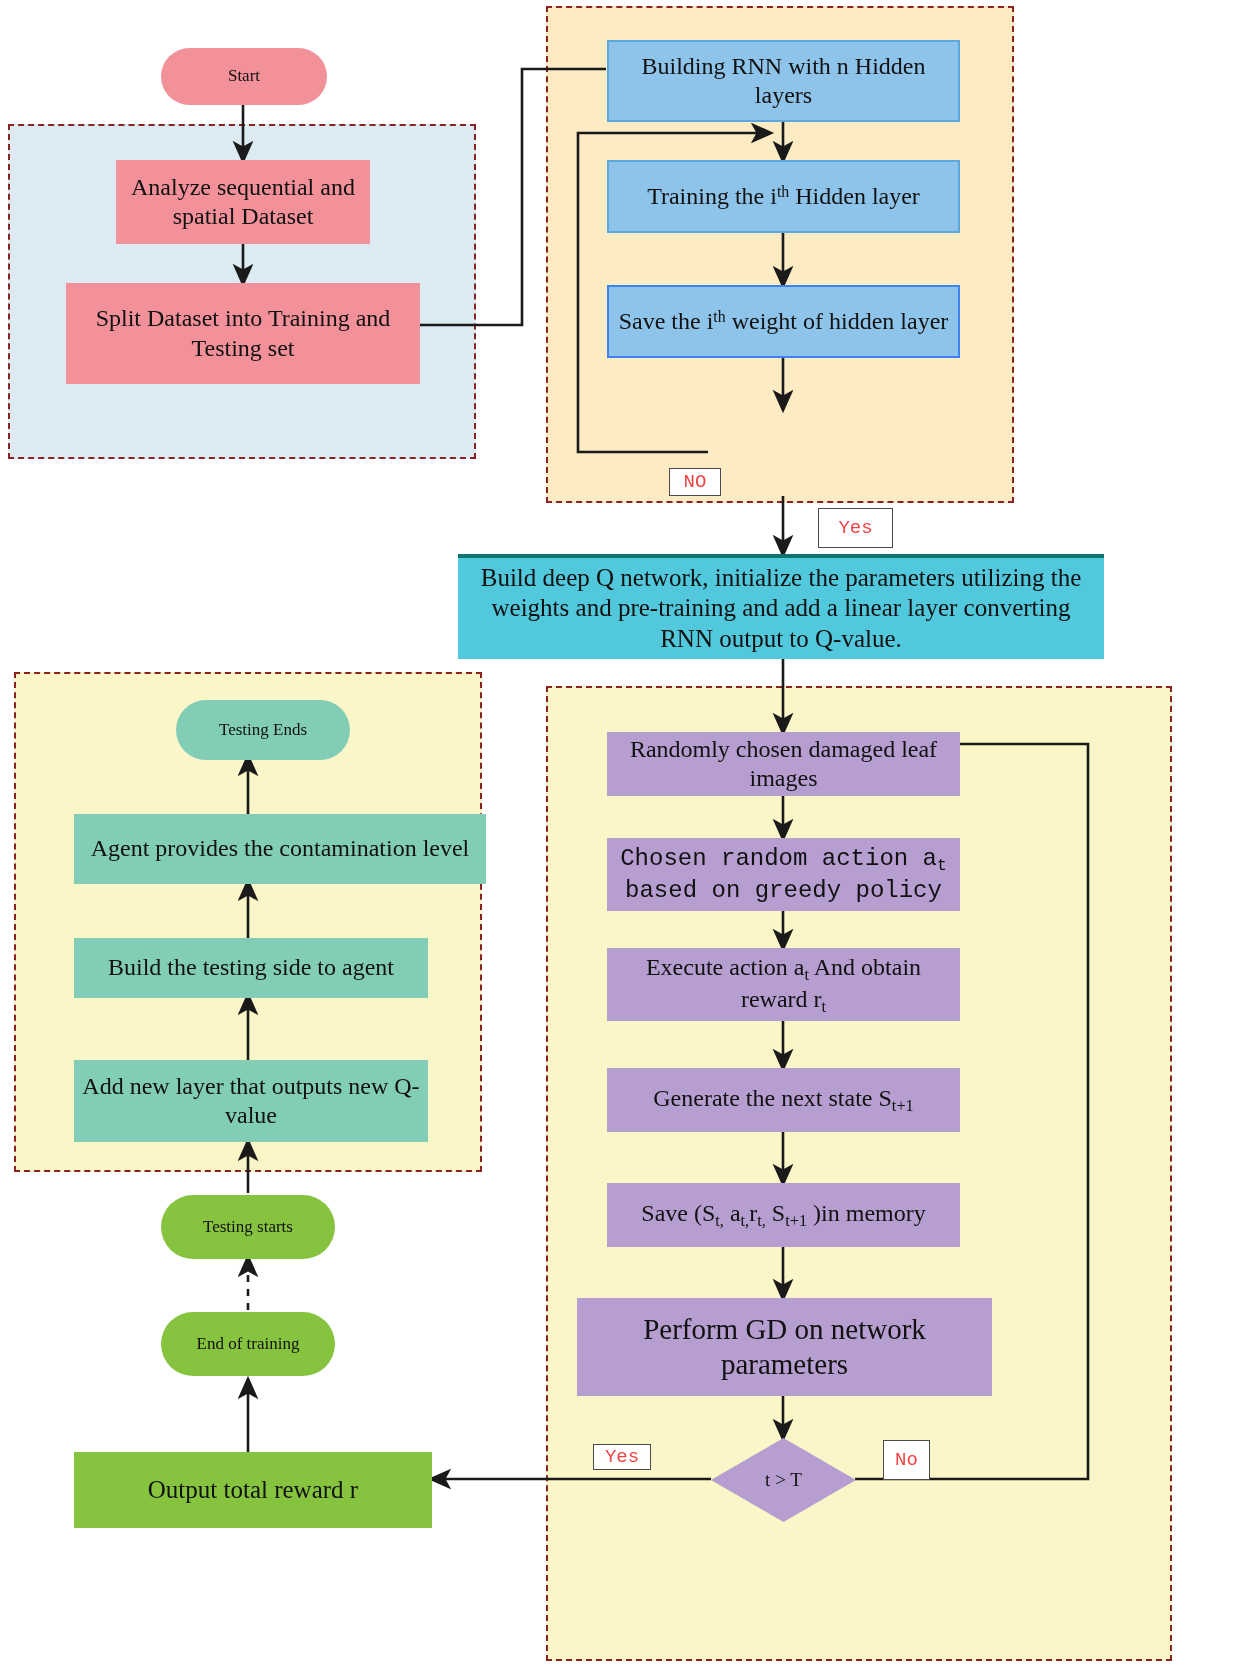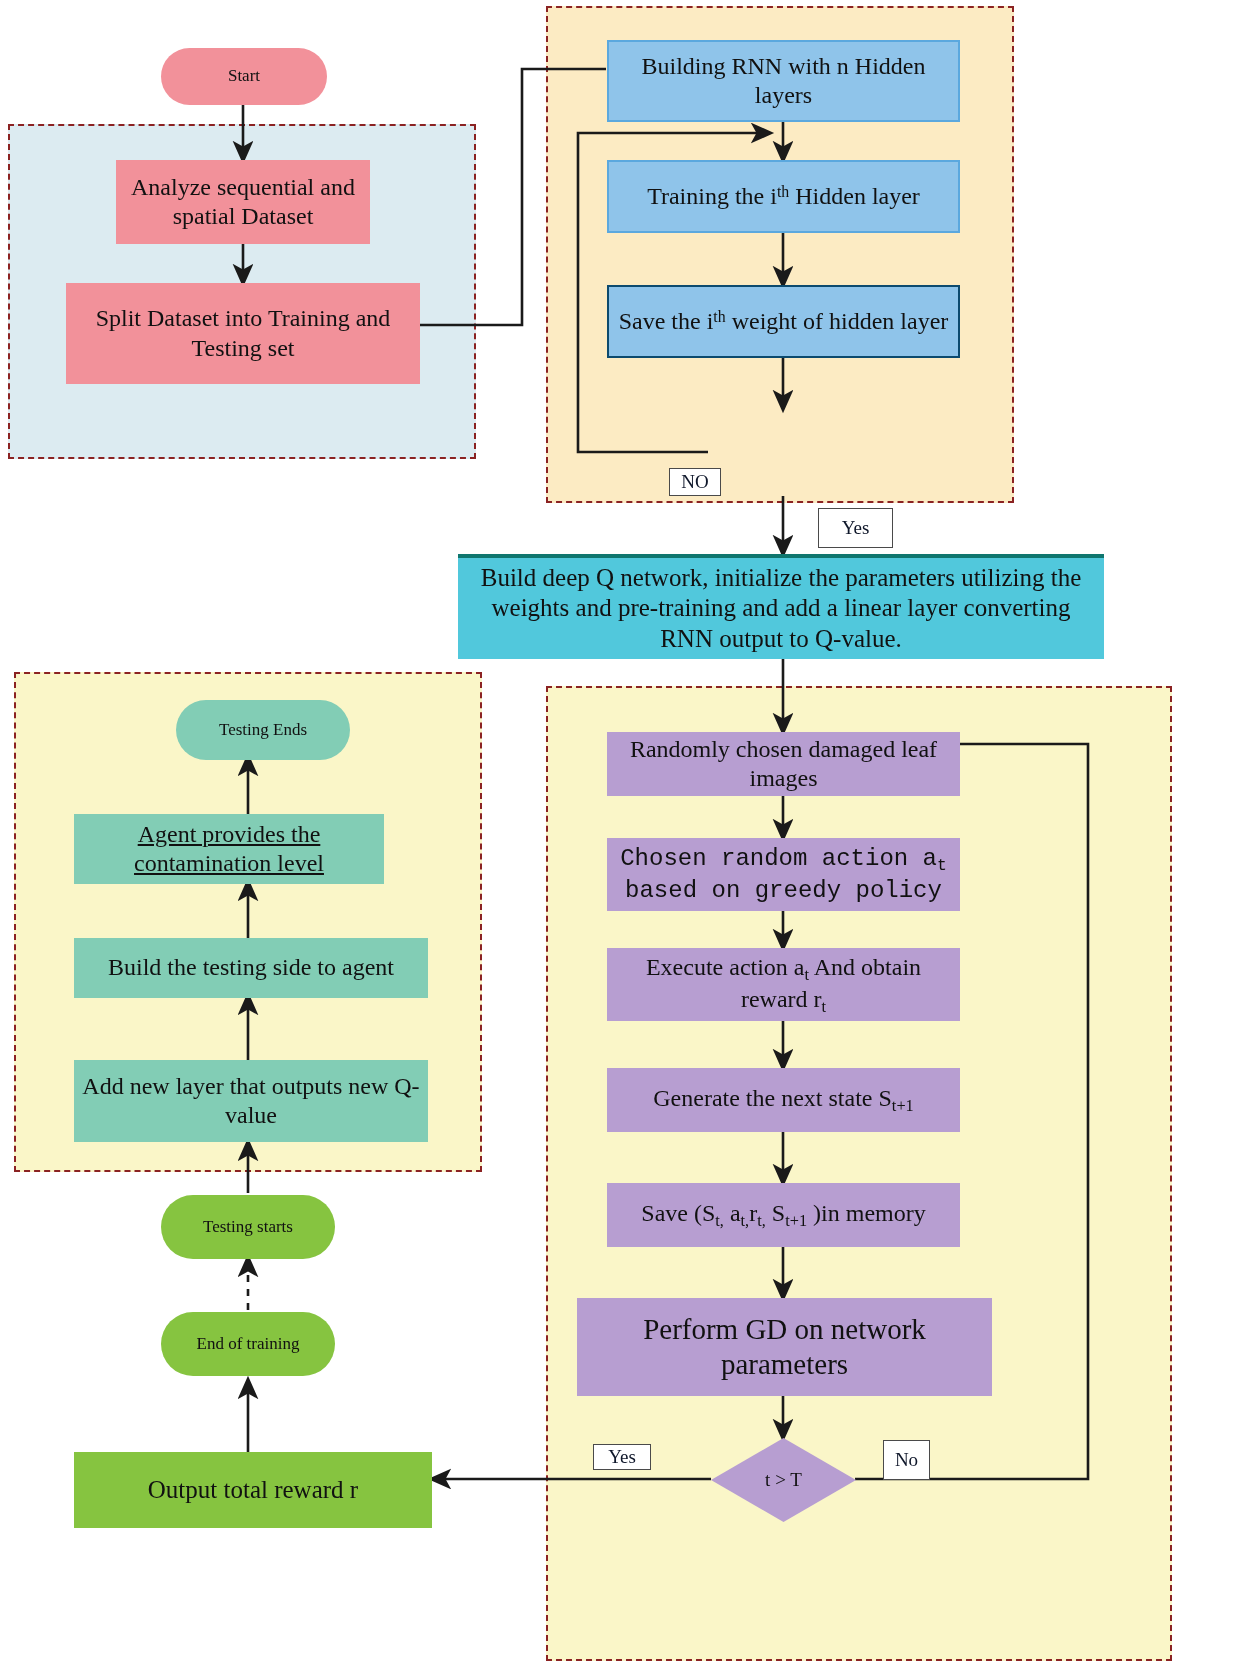--- a/index.html
+++ b/index.html
@@ -51,23 +51,23 @@
     text-align: center;
   }
   .edge-label {
     position: absolute;
     background: #ffffff;
     border: 1.5px solid #4a4a4a;
     box-sizing: border-box;
     display: flex;
     align-items: center;
     justify-content: center;
-    font-family: Liberation Serif, serif;
+    font-family: Liberation Mono, monospace;
     font-size: 19px;
-    color: #0f172a;
+    color: #ef4444;
     z-index: 6;
   }
   svg.wires {
     position: absolute;
     left: 0; top: 0;
     width: 1255px;
     height: 1669px;
     pointer-events: none;
     z-index: 3;
   }
@@ -157,21 +157,21 @@
   </div>
 
   <div class="node rect" style="left:607px; top:40px; width:353px; height:82px; background:#8FC4EA; border:2px solid #5BA8DE; font-size:24px;">
     <span>Building RNN with n Hidden layers</span>
   </div>
 
   <div class="node rect" style="left:607px; top:160px; width:353px; height:73px; background:#8FC4EA; border:2px solid #5BA8DE; font-size:24px;">
     <span>Training the i<sup>th</sup> Hidden layer</span>
   </div>
 
-  <div class="node rect" style="left:607px; top:285px; width:353px; height:73px; background:#8FC4EA; border:2px solid #0c4a6e; font-size:24px;">
+  <div class="node rect" style="left:607px; top:285px; width:353px; height:73px; background:#8FC4EA; border:2px solid #3b82f6; font-size:24px;">
     <span>Save the i<sup>th</sup> weight of hidden layer</span>
   </div>
 
 
   <div class="edge-label" style="left:669px; top:468px; width:52px; height:28px;">
     <span>NO</span>
   </div>
 
   <div class="edge-label" style="left:818px; top:508px; width:75px; height:40px;">
     <span>Yes</span>
@@ -233,21 +233,21 @@
   </div>
 
   <div class="node rect" style="left:74px; top:1060px; width:354px; height:82px; background:#82CDB5; font-size:24px;">
     <span>Add new layer that outputs new Q-value</span>
   </div>
 
   <div class="node rect" style="left:74px; top:938px; width:354px; height:60px; background:#82CDB5; font-size:24px;">
     <span>Build the testing side to agent</span>
   </div>
 
-  <div class="node rect" style="left:74px; top:814px; width:310px; height:70px; background:#82CDB5; font-size:24px;text-decoration:underline;">
+  <div class="node rect" style="left:74px; top:814px; width:412px; height:70px; background:#82CDB5; font-size:24px;">
     <span>Agent provides the contamination level</span>
   </div>
 
   <div class="node pill" style="left:176px; top:700px; width:174px; height:60px; background:#82CDB5; font-size:17px;">
     <span>Testing Ends</span>
   </div>
 
 </div>
 
 </body></html>

